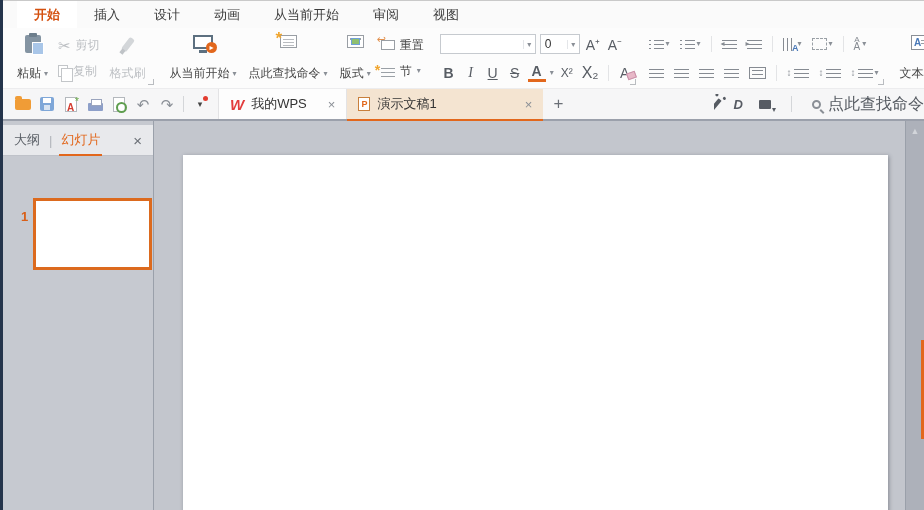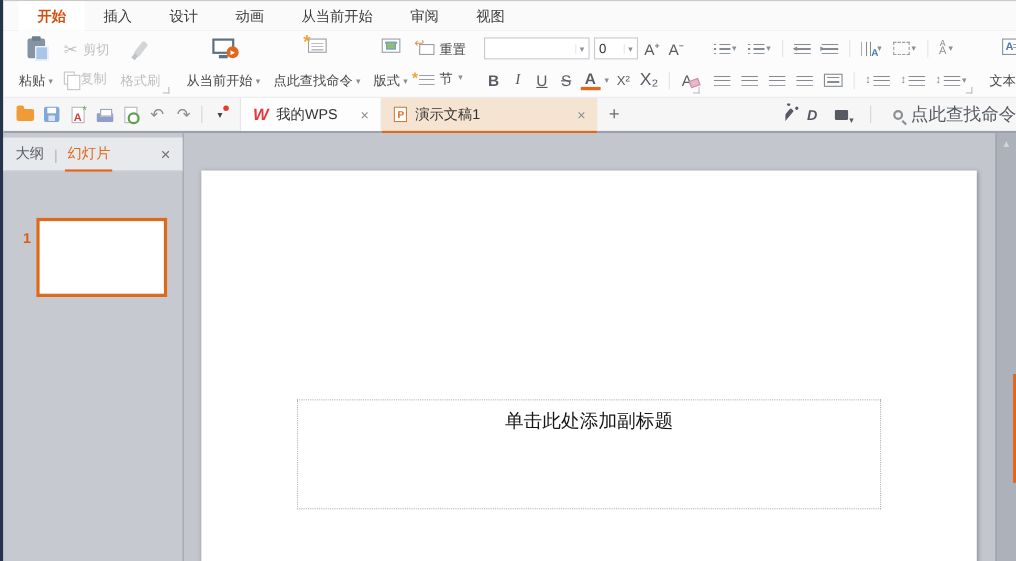--- a/index.html
+++ b/index.html
@@ -126,21 +126,21 @@
   .ri-wand { width:4px; height:13px; background:#565b63; transform:rotate(40deg); border-radius:1px; position:relative; }
   .ri-wand::before { content:""; position:absolute; left:-5px; top:-3px; width:3px; height:3px; background:#565b63; border-radius:50%; box-shadow:8px -2px 0 #565b63,-2px 7px 0 #565b63; }
   .ri-docer { font-size:13px; font-weight:bold; color:#565b63; font-style:italic; }
   .ri-share { width:12px; height:9px; background:#565b63; position:relative; border-radius:1px; }
   .ri-share::after { content:"▾"; position:absolute; right:-5px; bottom:-5px; font-size:8px; color:#565b63; }
   .searchbox { display:flex; align-items:center; gap:7px; font-size:16px; color:#555a61; white-space:nowrap; }
   .mag { width:9px; height:9px; border:2px solid #8a8f96; border-radius:50%; position:relative; display:inline-block; }
   .mag::after { content:""; position:absolute; width:2px; height:5px; background:#8a8f96; left:7px; top:7px; transform:rotate(-45deg); }
 
   
-  .sidebar { position:absolute; left:3px; top:121px; width:164px; bottom:0; background:#c6c9d0; border-right:1px solid #9aa0aa; }
+  .sidebar { position:absolute; left:3px; top:121px; width:151px; bottom:0; background:#c6c9d0; border-right:1px solid #9aa0aa; }
   .sb-header { height:31px; margin-top:4px; background:#e8e9ec; border-bottom:1px solid #bfc2c9;
                display:flex; align-items:center; gap:9px; padding:0 11px; font-size:13px; }
   .sb-tab { color:#5a5f66; position:relative; padding:6px 0; }
   .sb-tab.active { color:#e2671c; }
   .sb-tab.active::after { content:""; position:absolute; left:-2px; right:-2px; bottom:-1px; height:2px; background:#e2671c; }
   .sb-sep { color:#b0b4ba; }
   .sb-close { margin-left:auto; color:#6a6f76; font-size:15px; }
   .thumb-num { position:absolute; left:18px; top:88px; color:#d95f18; font-weight:bold; font-size:13px; }
   .thumb { position:absolute; left:30px; top:77px; width:119px; height:72px; background:#fff; border:3px solid #dc6a1e; }
 
@@ -415,22 +415,19 @@
       <span class="sb-sep">|</span>
       <span class="sb-tab active">幻灯片</span>
       <span class="sb-close">×</span>
     </div>
     <span class="thumb-num">1</span>
     <div class="thumb"></div>
   </div>
 
   <div class="canvas">
     <div class="page">
-      <div class="ph ph-sub">
-        <span>单击此处添加副标题</span>
-      </div>
     </div>
     <div class="vscroll">
       <span class="up">▲</span>
     </div>
     <div class="sliver"></div>
   </div>
 </div>
 
 </body></html>

